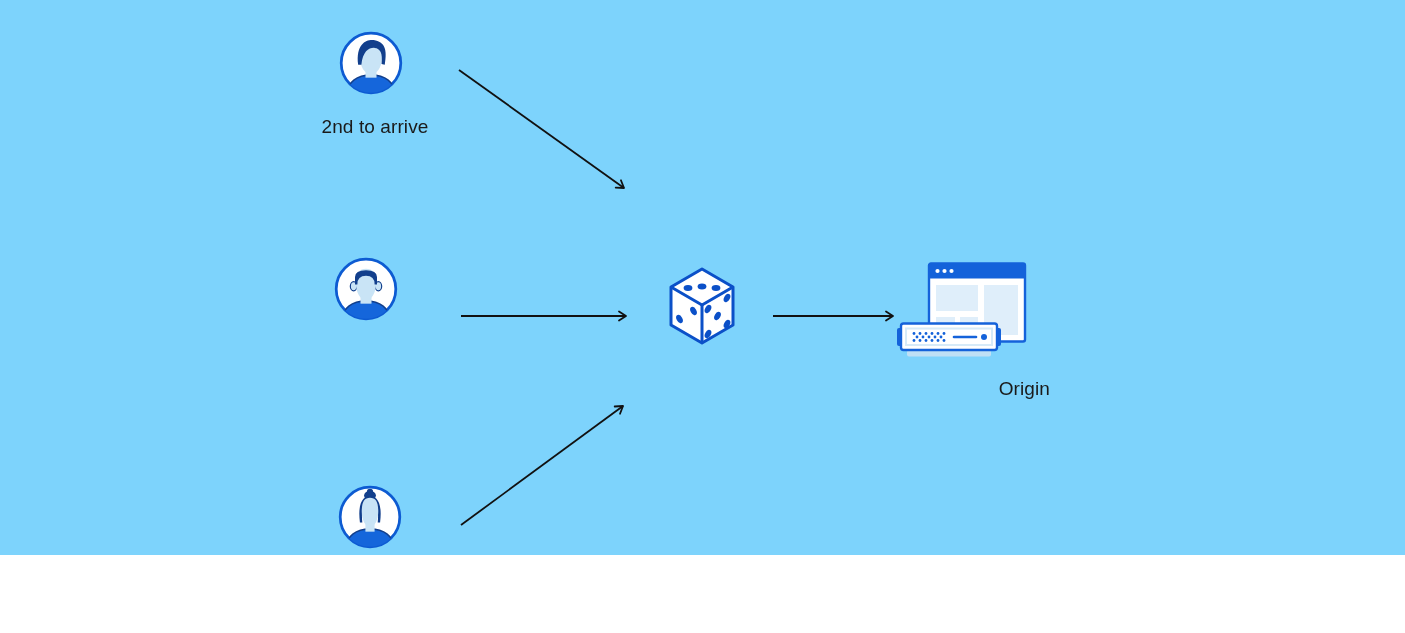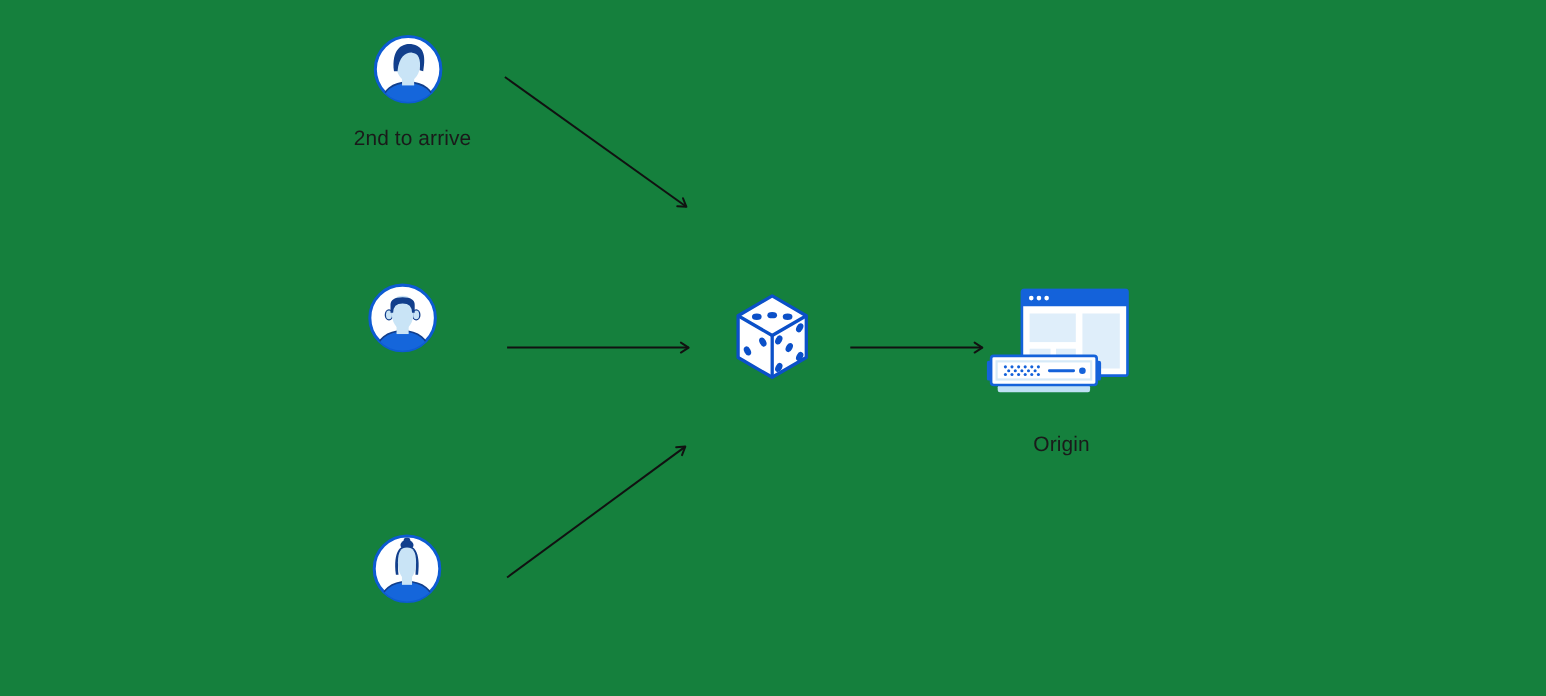--- a/index.html
+++ b/index.html
@@ -3,22 +3,22 @@
 <meta charset="utf-8">
 <style>
   html, body {
     margin: 0;
     padding: 0;
     background: #ffffff;
   }
   .stage {
     position: relative;
     width: 1405px;
-    height: 633px;
-    background: #15803d;
+    height: 555px;
+    background: #7dd3fc;
     font-family: "Liberation Sans", "DejaVu Sans", sans-serif;
     overflow: hidden;
   }
   .abs { position: absolute; }
   .node-label {
     position: absolute;
     width: 170px;
     text-align: center;
     font-size: 19px;
     line-height: 22px;
@@ -156,15 +156,15 @@
       <circle cx="17" cy="78.5" r="1.4"></circle>
         <circle cx="23" cy="78.5" r="1.4"></circle>
         <circle cx="29" cy="78.5" r="1.4"></circle>
       <circle cx="35" cy="78.5" r="1.4"></circle>
         <circle cx="41" cy="78.5" r="1.4"></circle>
         <circle cx="47" cy="78.5" r="1.4"></circle>
     </g>
     <line x1="57" y1="75" x2="79" y2="75" stroke="#1462da" stroke-width="2.6" stroke-linecap="round"></line>
     <circle cx="87" cy="75" r="3" fill="#1462da"></circle>
   </svg>
-  <div class="node-label" style="left:880px; top:394px;">Origin</div>
+  <div class="node-label" style="left:880px; top:378px;text-align:right;">Origin</div>
 
 </div>
 
 </body></html>

